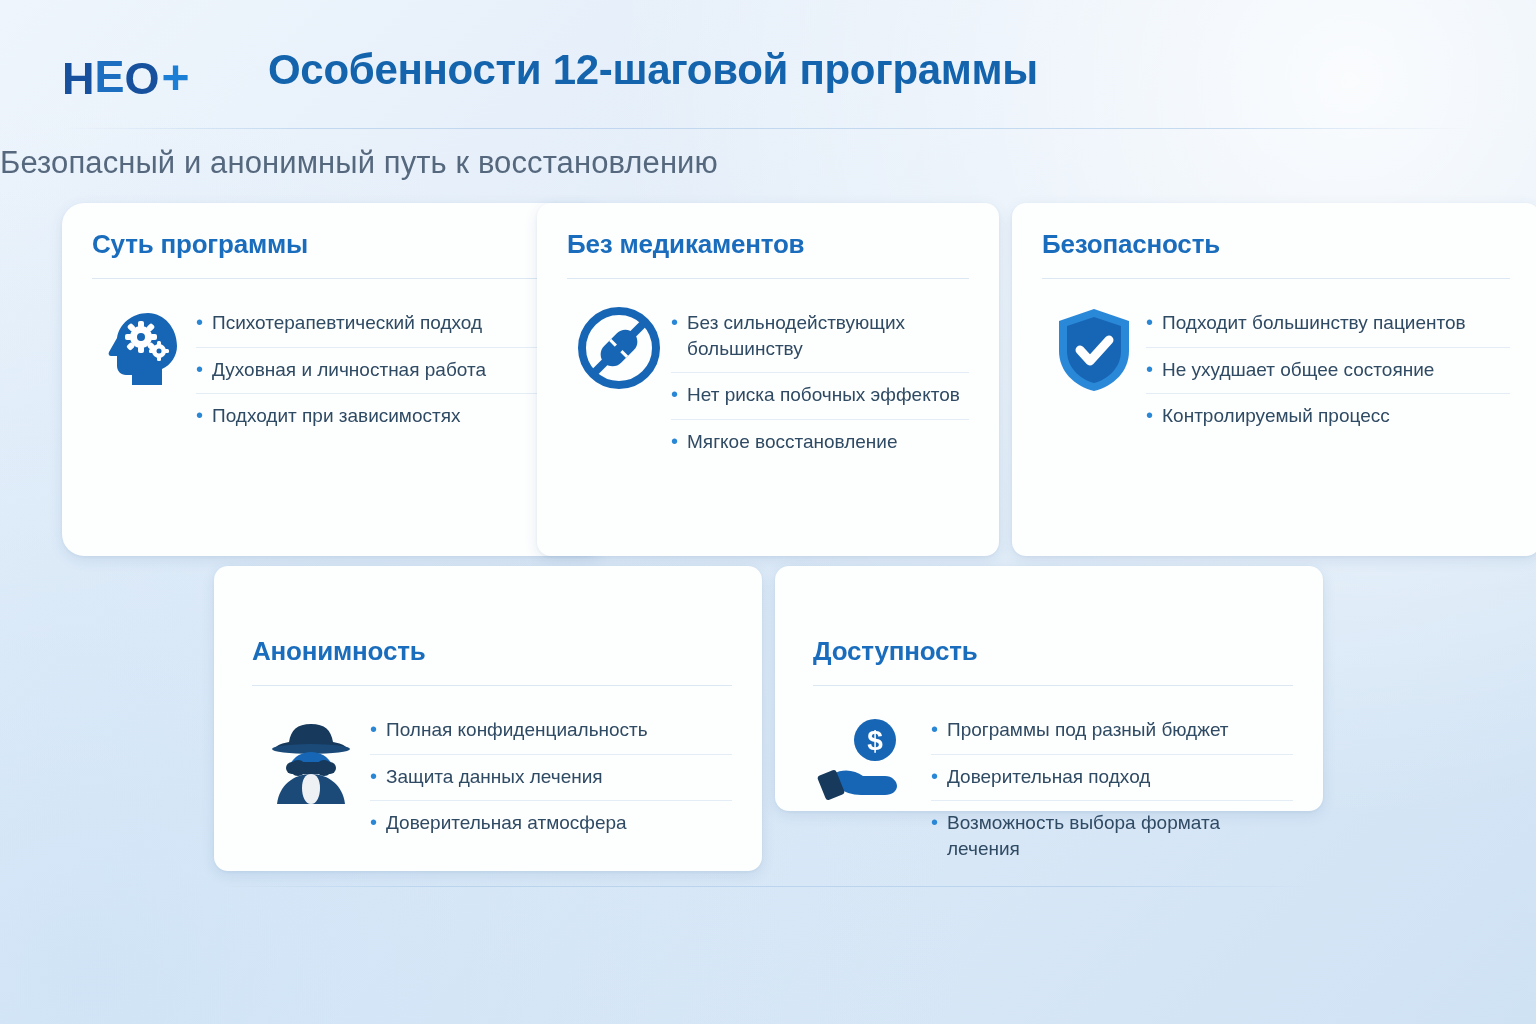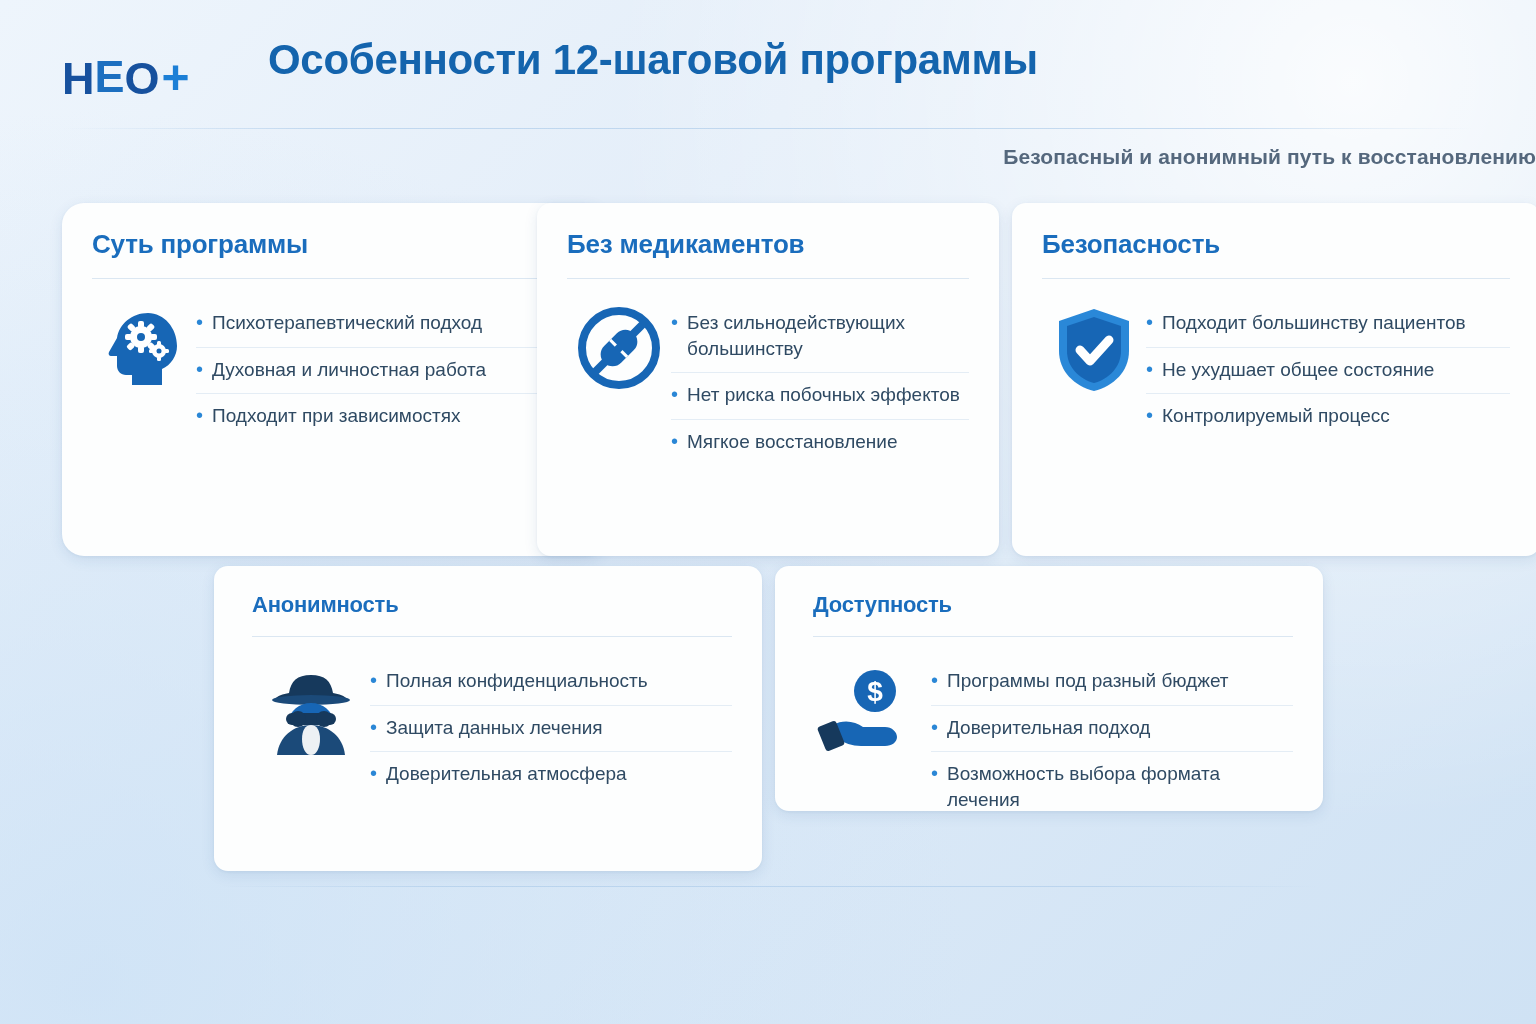--- a/index.html
+++ b/index.html
@@ -57,37 +57,36 @@
   .logo-plus {
     color: #1c7fd6;
     font-size: 48px;
     font-weight: bold;
     margin-left: 2px;
     line-height: 1;
   }
   h1.title {
     position: absolute;
     left: 268px;
-    top: 36px;
+    top: 46px;
     margin: 0;
     font-size: 42px;
     font-weight: bold;
     color: #1464ad;
     letter-spacing: -0.3px;
     white-space: nowrap;
   }
   .subtitle {
     position: absolute;
     top: 145px;
     left: 0; right: 0;
-    text-align: right;
-    font-size: 21px;
+    text-align: left;
+    font-size: 31px;
     color: #55687d;
     letter-spacing: 0.1px;
-    font-weight: bold;
   }
   .header-rule {
     position: absolute;
     left: 62px;
     right: 62px;
     top: 128px;
     height: 1px;
     background: linear-gradient(to right, rgba(160,195,230,0) 0%, rgba(160,195,230,0.55) 18%, rgba(160,195,230,0.55) 82%, rgba(160,195,230,0) 100%);
   }
   .footer-rule {
@@ -157,21 +156,21 @@
     flex: 0 0 auto;
   }
   
   #card-essence   { left: 62px;  top: 203px; width: 545px; height: 353px; border-radius: 22px; }
   #card-nomeds    { left: 537px; top: 203px; width: 462px; height: 353px; }
   #card-safety    { left: 1012px;top: 203px; width: 528px; height: 353px; }
   
   #card-anonymity { left: 214px; top: 566px; width: 548px; height: 305px; }
   #card-access    { left: 775px; top: 566px; width: 548px; height: 245px; }
 
-  #card-anonymity h2, #card-access h2 { font-size: 22px; }
+  #card-anonymity h2, #card-access h2 { font-size: 26px; margin-top: 44px; }
   #card-anonymity .icon-wrap, #card-access .icon-wrap { width: 118px; }
   #card-anonymity { padding-left: 38px; }
   #card-access { padding-left: 38px; }
   #card-safety .bullet, #card-access .bullet { font-size: 19px; }
   svg { display: block; }
 </style>
 </head>
 <body>
 
 <div class="page">

